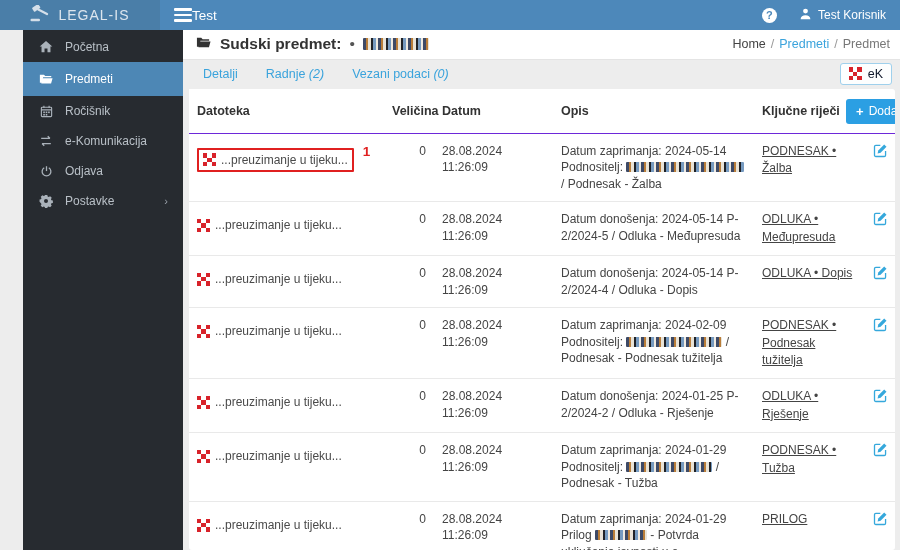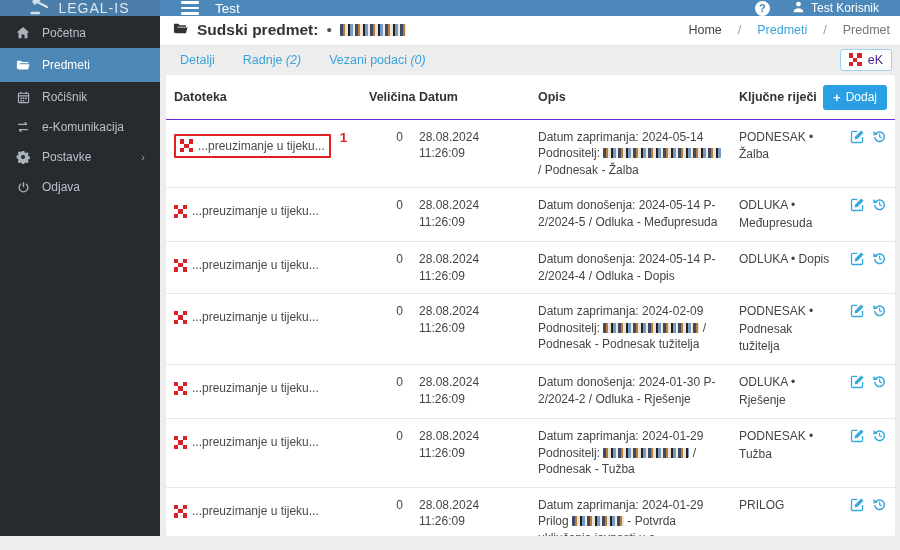--- a/index.html
+++ b/index.html
@@ -1,62 +1,62 @@
 <!DOCTYPE html>
 <html><head>
 <meta charset="utf-8">
 <style>
   * { box-sizing: border-box; margin: 0; padding: 0; }
   html,body { width:900px; height:550px; overflow:hidden;
     font-family:"Liberation Sans", sans-serif; background:#ededed; }
 
   
-  .topbar { display:flex; height:16px; color:#fff; }
+  .topbar { display:flex; height:30px; color:#fff; }
   .brand { width:160px; background:#4a7ea8; display:flex; align-items:center;
     justify-content:center; gap:7px; font-size:14px; letter-spacing:1px; color:#dde6ee; }
   .bar-rest { flex:1; background:#4d88ba; display:flex; align-items:center;
-    padding:0 21px; gap:16px; }
+    padding:0 14px; }
   .hamburger { display:flex; flex-direction:column; gap:3px; cursor:pointer; }
   .hamburger i { display:block; width:18px; height:2.6px; background:#fff; border-radius:1px; }
   .app-title { font-size:13.5px; }
   .bar-right { margin-left:auto; display:flex; align-items:center; gap:22px; }
   .help-circle { width:15px; height:15px; background:#fff; color:#4d88ba; border-radius:50%;
     font-size:11px; font-weight:bold; display:flex; align-items:center; justify-content:center; cursor:pointer; }
   .user-chip { display:flex; align-items:center; gap:6px; font-size:12px; cursor:pointer; }
 
   
   .shell { display:flex; height:520px; }
-  .sidebar { width:160px; background:#272b30; padding-top:2px; flex:none; }
+  .sidebar { width:160px; background:#272b30; padding-top:2px; flex:none;margin-left:23px; }
   .side-item { display:flex; align-items:center; gap:11px; padding:8px 15px;
     color:#b9c0c7; font-size:12px; cursor:pointer; position:relative; }
   .side-item .s-icon { width:16px; display:flex; justify-content:center; color:#aab2ba; }
   .side-item.active { background:#4d87b5; color:#fff; padding-top:10px; padding-bottom:10px; }
   .side-item.active .s-icon { color:#fff; }
   .side-chevron { margin-left:auto; font-size:11px; color:#9aa2aa; }
 
   .main { flex:1; display:flex; flex-direction:column; background:#ededed; min-width:0; }
 
   
   .titlebar { background:#fff; height:33px; display:flex; align-items:center;
     padding:0 10px 0 12px; border-bottom:1px solid #e4e4e4; }
   .page-title { display:flex; align-items:center; gap:8px; font-size:15.5px; color:#333; font-weight:bold; }
-  .breadcrumb { margin-left:auto; font-size:12.5px; color:#777; display:flex; gap:16px; align-items:center; }
+  .breadcrumb { margin-left:auto; font-size:12.5px; color:#777; display:flex; gap:5px; align-items:center; }
   .breadcrumb .bc-home { color:#444; }
   .breadcrumb .bc-link { color:#3aa3dc; cursor:pointer; }
   .bc-sep { color:#999; }
 
   
   .tabstrip { position:relative; height:31px; display:flex; align-items:center;
     padding-left:6px; background:#ededed; }
   .tab { font-size:12.5px; color:#3aa3dc; padding:7px 14px 8px; cursor:pointer; white-space:nowrap; }
   .tab em { font-style:italic; }
   .tab.active { background:#fff; color:#333; border-radius:4px 4px 0 0; cursor:default; }
   .ek-btn { position:absolute; right:8px; top:3px; background:#fdfefe; border:1px solid #9fd0ec;
     border-radius:3px; padding:3px 8px; display:flex; align-items:center; gap:6px;
-    font-size:12.5px; color:#4c1d95; cursor:pointer; }
+    font-size:12.5px; color:#0f172a; cursor:pointer; }
 
   
   .card { background:#fff; margin:0 5px 0 6px; border-radius:0 3px 3px 3px; flex:0 1 auto; overflow:hidden; }
   table { border-collapse:collapse; table-layout:fixed; width:100%; }
   th { text-align:left; font-size:12.5px; color:#333; padding:10px 8px 9px; }
   th.num, td.num { text-align:right;margin-left:40px; }
   thead tr { border-bottom:1px solid #6d28d9; }
   tbody tr { border-bottom:1px solid #e9e9e9; }
   tbody tr:last-child { border-bottom:none; }
   td { font-size:12px; color:#444; padding:9px 8px; vertical-align:top; line-height:1.38; }
@@ -71,21 +71,21 @@
   .add-btn { background:#2b9fe3; color:#fff; border:none; border-radius:3px;
     font-size:12px; padding:5px 10px; cursor:pointer; display:inline-flex; gap:5px;
     align-items:center; float:right; font-family:inherit; }
   .add-btn b { font-size:13px; font-weight:bold; }
   .act-icons { display:flex; gap:7px; justify-content:flex-end; color:#35a8dc; }
   .act-icons .aicon { cursor:pointer; display:inline-flex; }
   .redact { display:inline-block; height:10px; vertical-align:-1px; border-radius:1px; opacity:.95;
     background:repeating-linear-gradient(90deg,#33405e 0 3px,#b5762e 3px 5px,#e8e2d6 5px 8px,
       #14161b 8px 10px,#6f95bd 10px 13px,#efe9df 13px 15px); }
   .redact.title-r { height:12px; vertical-align:-2px; }
-  .kw-cell { line-height:1.45; }
+  .kw-cell { line-height:1.45;text-decoration:underline; }
 </style>
 </head>
 <body>
 
 <div class="topbar">
   <div class="brand">
     <span>
       <svg viewBox="0 0 20 16" width="21" height="17">
         <g fill="#d5dfe9">
           <rect x="2.5" y="0.5" width="7.2" height="4.4" rx="1" transform="rotate(-35 6 3)"></rect>
@@ -156,36 +156,36 @@
       <div class="side-item">
         <span class="s-icon">
           <svg viewBox="0 0 16 16" width="14" height="14" fill="none" stroke="currentColor" stroke-width="1.6">
             <path d="M2.5 5h10M12.5 5 10 2.5M13.5 11h-10M3.5 11 6 13.5"></path>
           </svg>
         </span>
         <span>e-Komunikacija</span>
       </div>
       <div class="side-item">
         <span class="s-icon">
+          <svg viewBox="0 0 16 16" width="13" height="13" fill="none" stroke="currentColor" stroke-width="1.6">
+            <path d="M8 1.5v6"></path>
+            <path d="M5.2 3.4a5.4 5.4 0 1 0 5.6 0"></path>
+          </svg>
+        </span>
+        <span>Odjava</span>
+      </div>
+      <div class="side-item">
+        <span class="s-icon">
           <svg viewBox="0 0 16 16" width="14" height="14" fill="currentColor">
             <path d="M6.6 1h2.8l.4 1.8 1.3.6 1.7-.9 2 2-1 1.7.6 1.3 1.8.4v2.8l-1.8.4-.6 1.3.9 1.7-2 2-1.7-1-1.3.6-.4 1.8H6.6l-.4-1.8-1.3-.6-1.7.9-2-2 1-1.7-.6-1.3L-.2 9.4V6.6l1.8-.4.6-1.3-.9-1.7 2-2 1.7 1 1.3-.6z" transform="translate(.8 .2) scale(.93)"></path>
             <circle cx="8" cy="8" r="2.3" fill="#272b30"></circle>
           </svg>
         </span>
         <span>Postavke</span>
         <span class="side-chevron">›</span>
-      </div>
-      <div class="side-item">
-        <span class="s-icon">
-          <svg viewBox="0 0 16 16" width="13" height="13" fill="none" stroke="currentColor" stroke-width="1.6">
-            <path d="M8 1.5v6"></path>
-            <path d="M5.2 3.4a5.4 5.4 0 1 0 5.6 0"></path>
-          </svg>
-        </span>
-        <span>Odjava</span>
       </div>
     </div>
 
   <div class="main">
     <div class="titlebar">
       <span class="page-title">
         <span>
           <svg viewBox="0 0 16 16" width="17" height="15" fill="#333">
             <path d="M1 3h4.6l1.5 1.6H14V6H4.7L3 12.4 1 12.4zM4.3 7h11.2l-1.7 6H2.6z"></path>
           </svg>
@@ -407,21 +407,21 @@
                     <i></i>
                     <i></i>
                     <i></i>
                     <i></i>
                     <i></i>
                   </span>
                   <span>...preuzimanje u tijeku...</span>
                 </span></td>
               <td class="num">0</td>
               <td>28.08.2024 11:26:09</td>
-              <td>Datum donošenja: 2024-01-30 P-2/2024-2 / Odluka - Rješenje</td>
+              <td>Datum donošenja: 2024-01-25 P-2/2024-2 / Odluka - Rješenje</td>
               <td class="kw-cell">ODLUKA • Rješenje</td>
               <td>
                 <span class="act-icons">
                   <span class="aicon">
                     <svg viewBox="0 0 16 16" width="15" height="15">
                       <path d="M13.4 8.6V13a1.4 1.4 0 0 1-1.4 1.4H3A1.4 1.4 0 0 1 1.6 13V4A1.4 1.4 0 0 1 3 2.6h4.8" fill="none" stroke="currentColor" stroke-width="1.4"></path>
                       <path d="M11.9 1.6l2.5 2.5-6.3 6.3-3.2.7.7-3.2z" fill="currentColor"></path>
                     </svg>
                   </span>
                   <span class="aicon">

